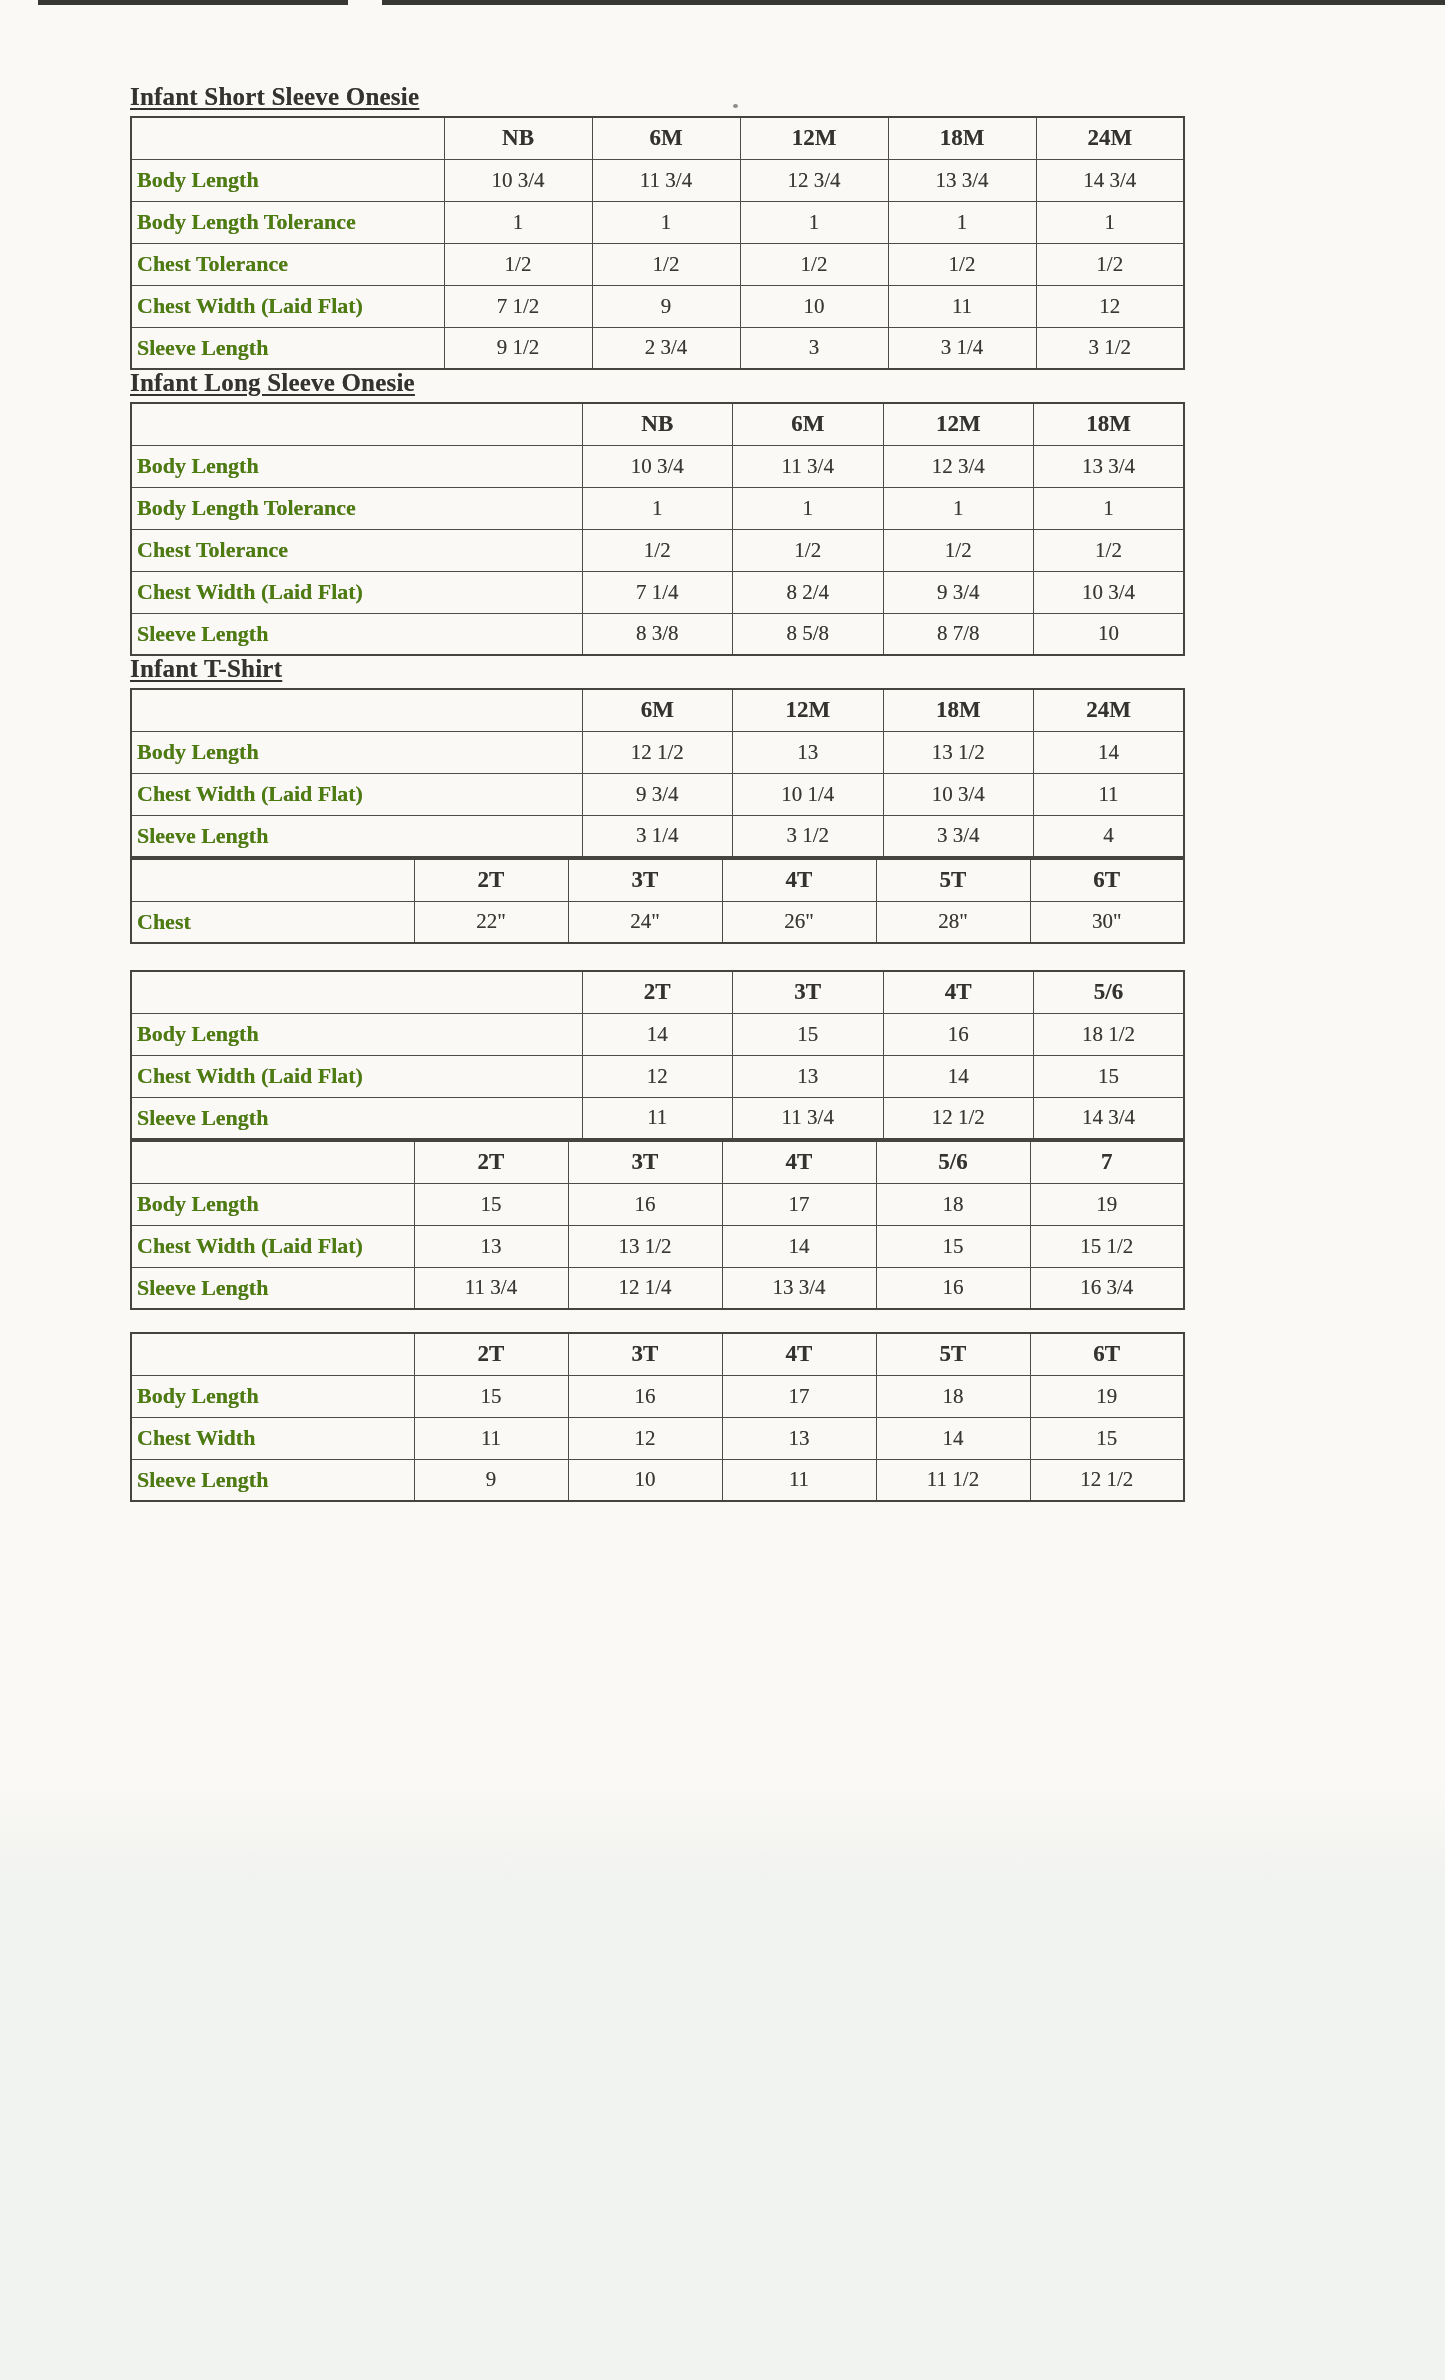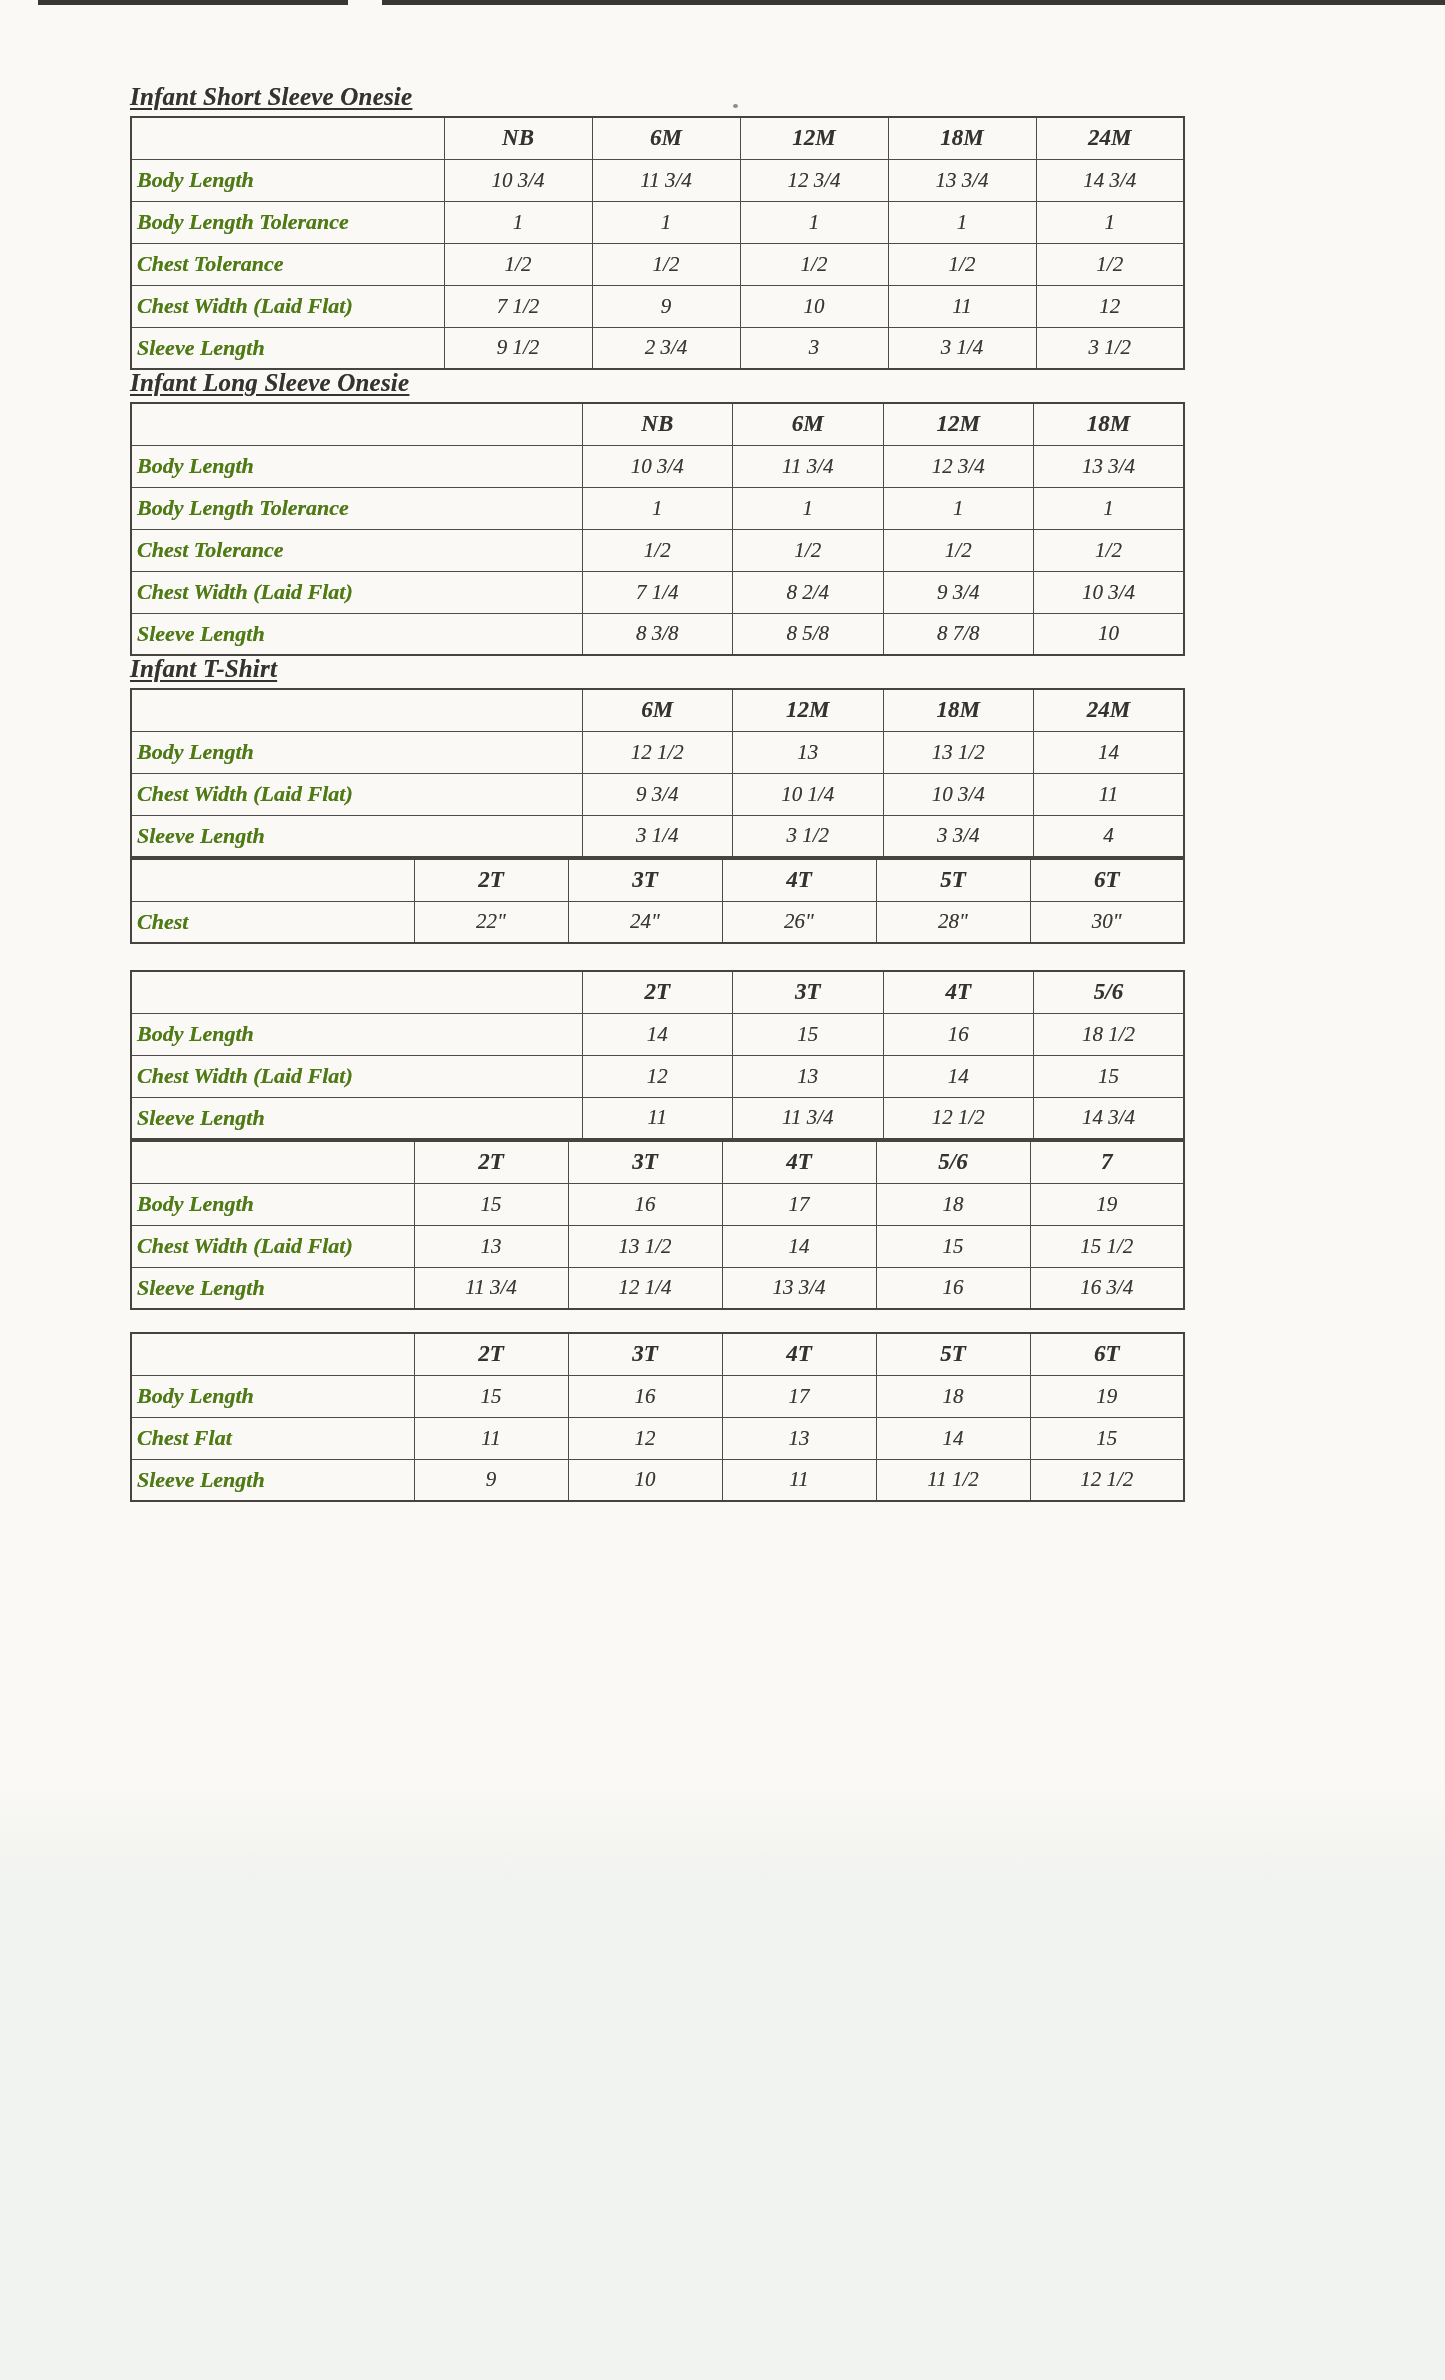--- a/index.html
+++ b/index.html
@@ -21,21 +21,21 @@
     background:linear-gradient(180deg,
       var(--paper) 0px, var(--paper) 1780px,
       #f5f5f2 1840px,
       var(--paper-bottom) 1880px, var(--paper-bottom) 2380px);
   }
   .scan-line{position:absolute;top:0;height:5px;background:#1b1b19;opacity:.88;}
   .scan-line.seg-a{left:38px;width:310px;}
   .scan-line.seg-b{left:382px;right:0;}
   .speck{position:absolute;left:733px;top:104px;width:5px;height:4px;background:#8d8c86;border-radius:50%;}
 
-  .content{position:absolute;left:130px;top:0;width:1055px;padding-top:84px;font-style:italic;}
+  .content{position:absolute;left:130px;top:0;width:1055px;padding-top:84px;}
 
   h2.section-title{
     margin:0 0 6px 0;
     font-size:25px;line-height:26px;font-weight:bold;
     color:#34332f;
     text-decoration:underline;
     text-decoration-thickness:2px;
     text-underline-offset:3px;
     letter-spacing:.2px;
     text-shadow:0 0 .5px rgba(45,44,40,.55);
@@ -341,21 +341,21 @@
         <tbody>
           <tr>
             <th class="row-label">Body Length</th>
             <td class="value">15</td>
             <td class="value">16</td>
             <td class="value">17</td>
             <td class="value">18</td>
             <td class="value">19</td>
           </tr>
           <tr>
-            <th class="row-label">Chest Flat</th>
+            <th class="row-label">Chest Width</th>
             <td class="value">11</td>
             <td class="value">12</td>
             <td class="value">13</td>
             <td class="value">14</td>
             <td class="value">15</td>
           </tr>
           <tr>
             <th class="row-label">Sleeve Length</th>
             <td class="value">9</td>
             <td class="value">10</td>

